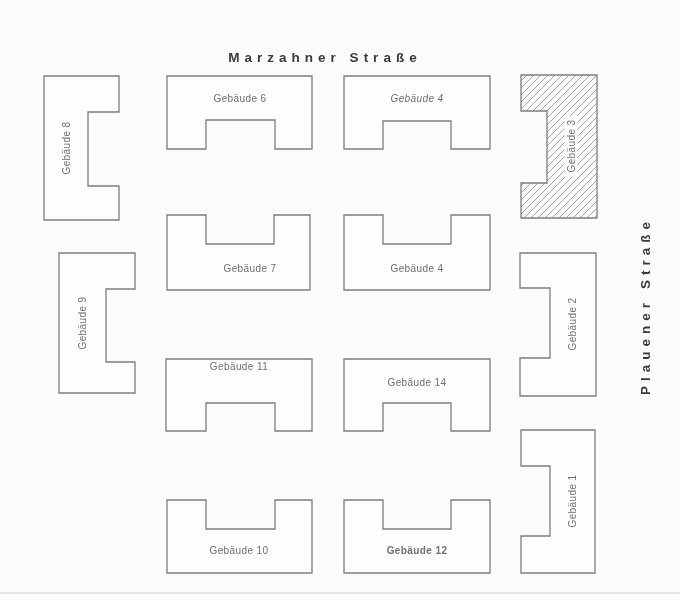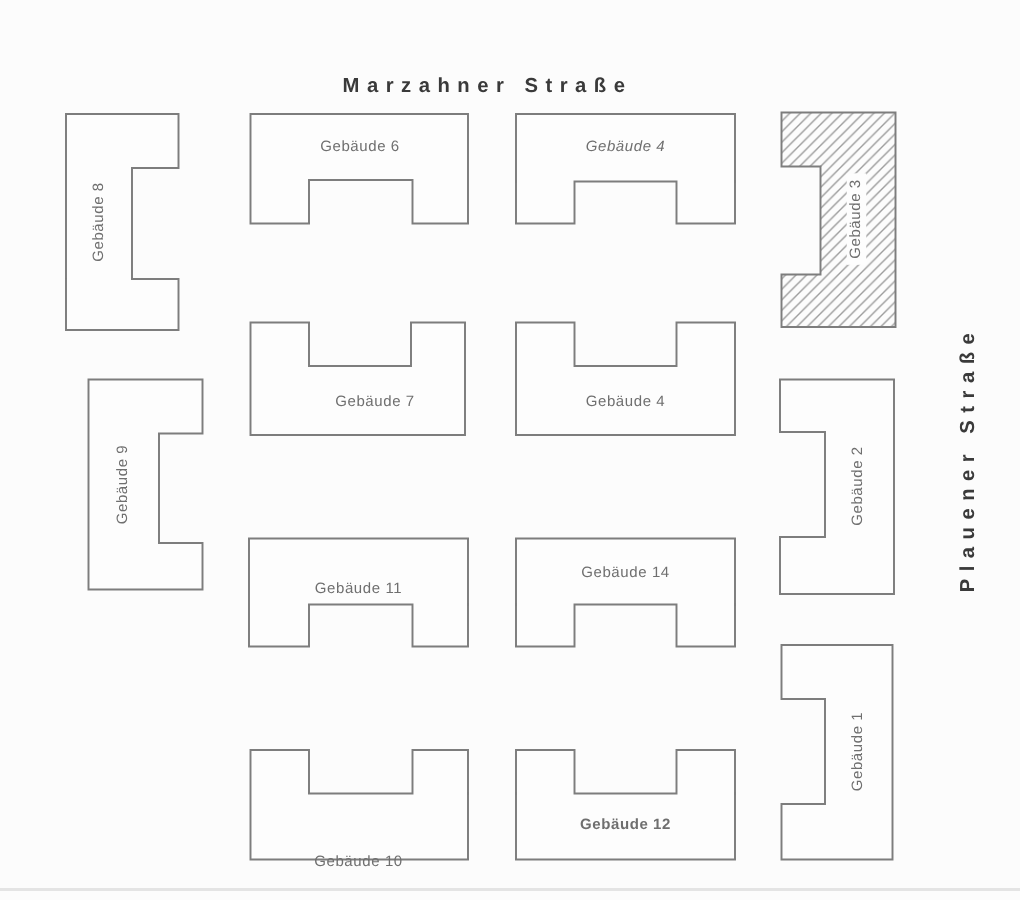--- a/index.html
+++ b/index.html
@@ -63,17 +63,17 @@
 
 <div class="blabel vert" style="left: 572px; top: 501px;">Gebäude 1</div>
     <div class="blabel vert" style="left: 572px; top: 324px;">Gebäude 2</div>
     <div class="blabel vert onhatch" style="left: 571px; top: 146px;">Gebäude 3</div>
     <div class="blabel" style="left: 417px; top: 98px; font-style: italic;">Gebäude 4</div>
     <div class="blabel" style="left: 417px; top: 268px;">Gebäude 4</div>
     <div class="blabel" style="left: 240px; top: 98px;">Gebäude 6</div>
     <div class="blabel" style="left: 250px; top: 268px;">Gebäude 7</div>
     <div class="blabel vert" style="left: 66px; top: 148px;">Gebäude 8</div>
     <div class="blabel vert" style="left: 82px; top: 323px;">Gebäude 9</div>
-    <div class="blabel" style="left: 239px; top: 550px; margin-top: 25px;">Gebäude 10</div>
-    <div class="blabel" style="left: 239px; top: 393px;">Gebäude 11</div>
+    <div class="blabel" style="left: 239px; top: 550px;">Gebäude 10</div>
+    <div class="blabel" style="left: 239px; top: 366px;">Gebäude 11</div>
     <div class="blabel" style="left: 417px; top: 550px; font-weight: bold;">Gebäude 12</div>
     <div class="blabel" style="left: 417px; top: 382px;">Gebäude 14</div>
   </div>
 
 </body></html>

